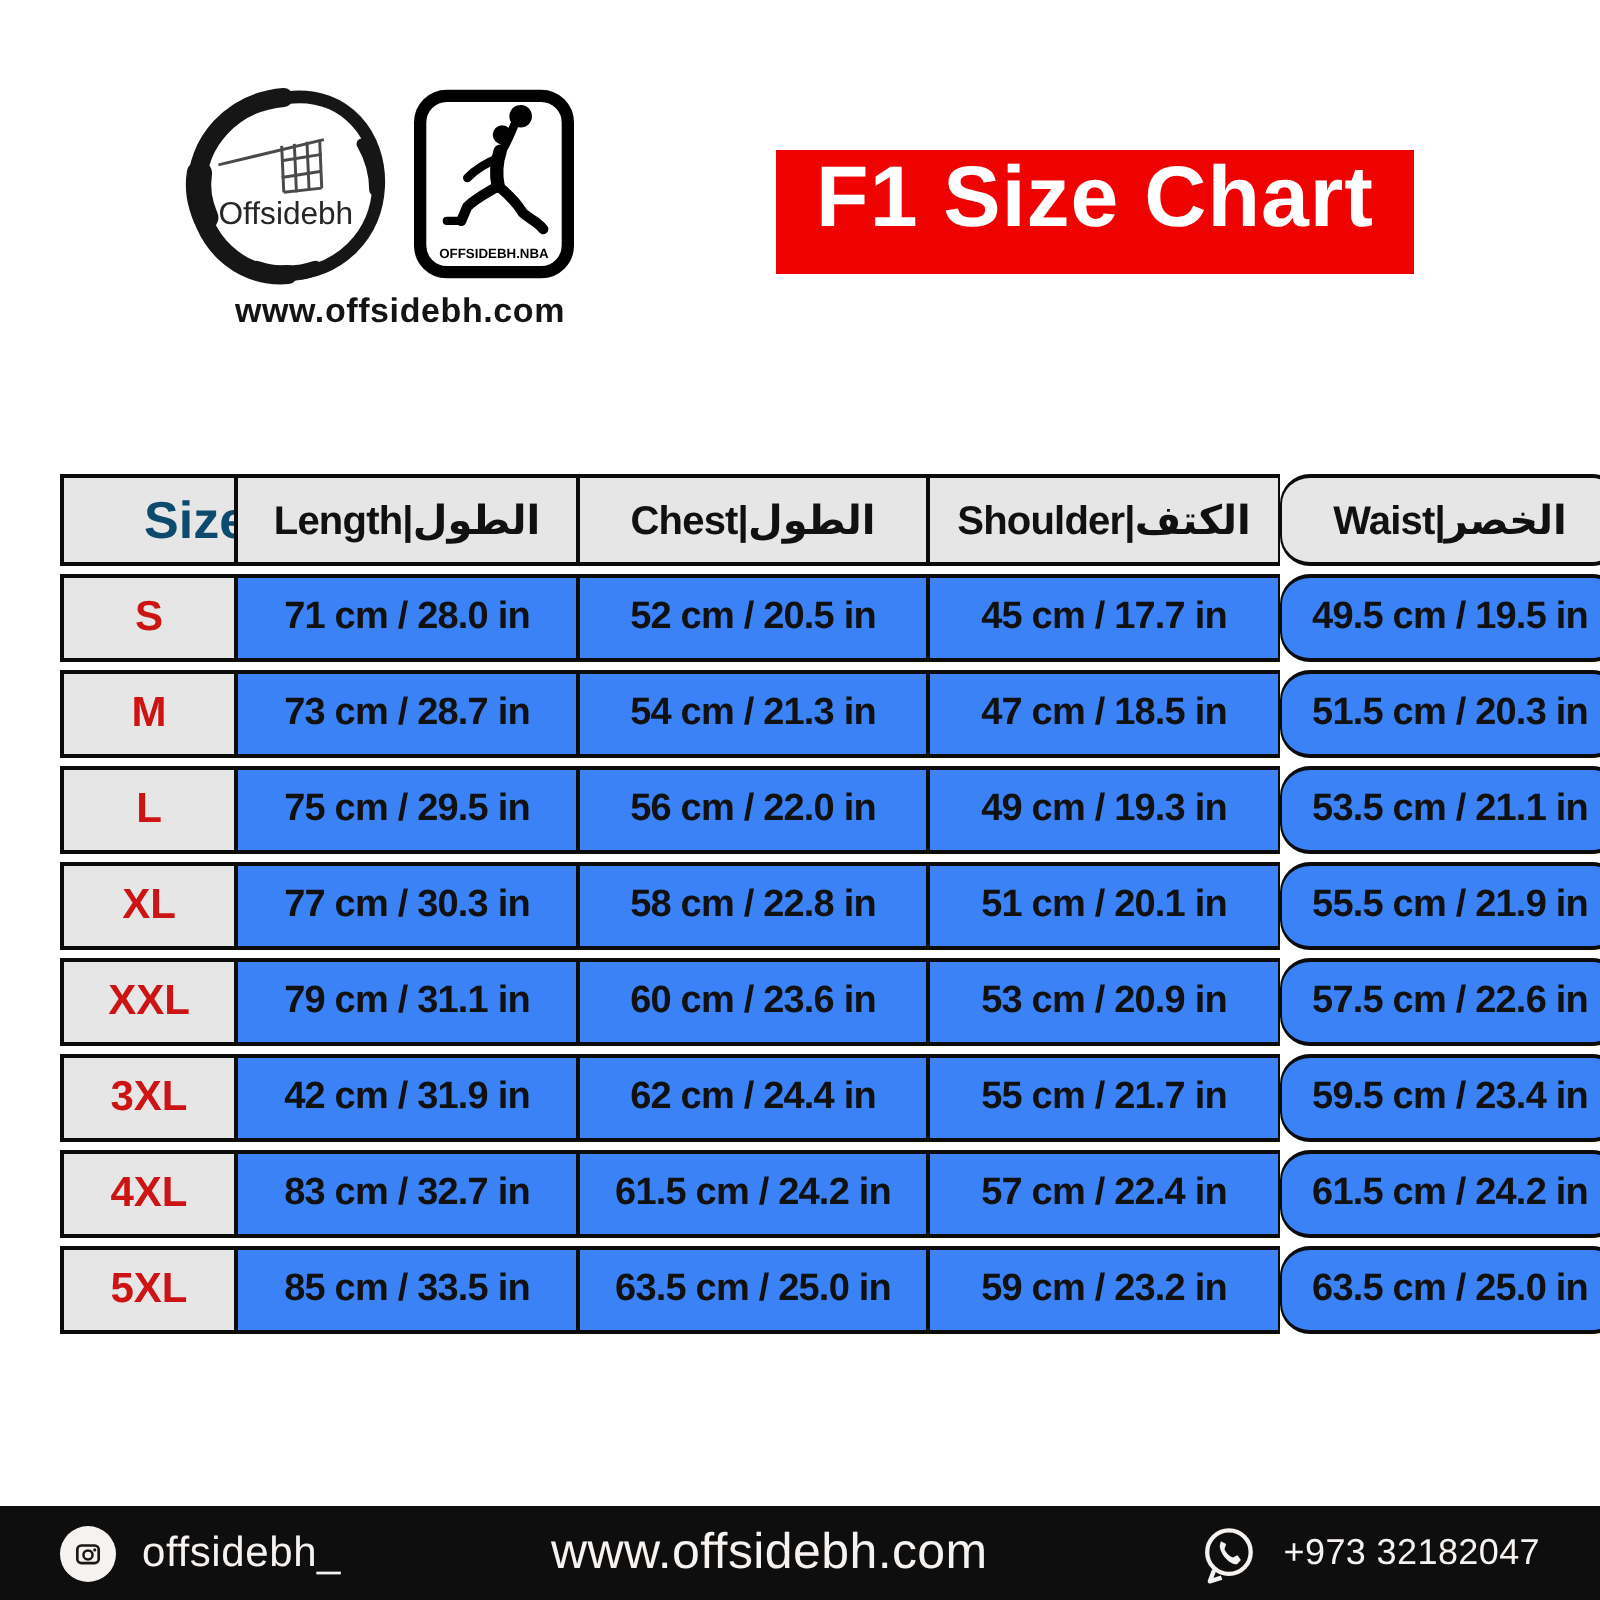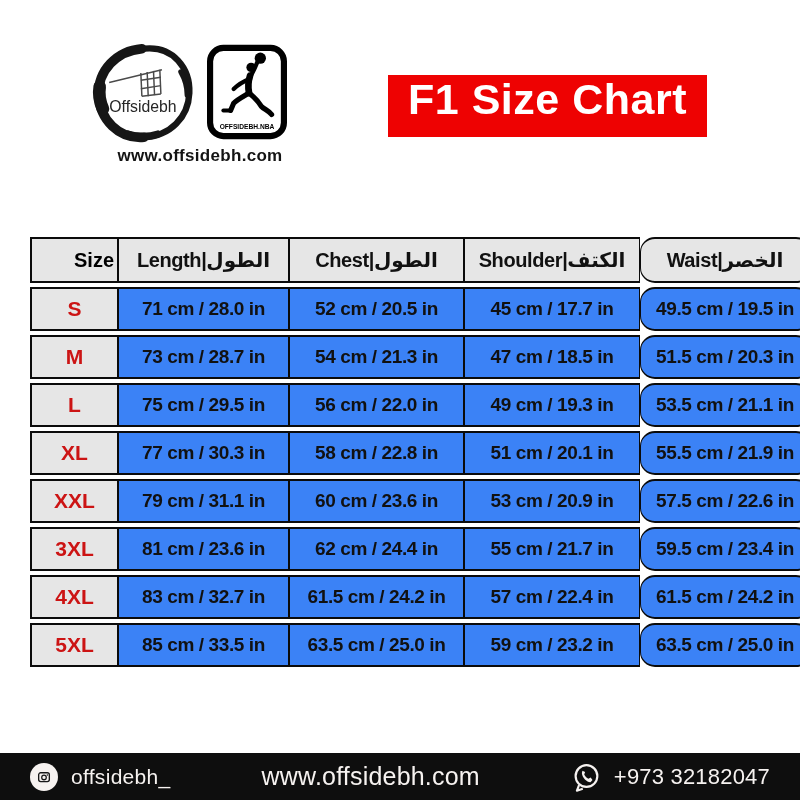--- a/index.html
+++ b/index.html
@@ -40,37 +40,37 @@
   .size-table td{height:38px;font-size:19px;}
   .size-table th:nth-child(1){width:44px;}
   .size-table th:nth-child(2){width:167px;}
   .size-table th:nth-child(3){width:171px;}
   .size-table th:nth-child(4){width:172px;}
   .size-table th:nth-child(5){width:166px;}
   .size-table .col-size{
     background:var(--header_gray,#e6e6e6);
     color:var(--size_red,#cc1414);font-size:21px;letter-spacing:0;
   }
-  .size-table th.col-size{color:#000000;font-size:20px;padding-left:40px;}
+  .size-table th.col-size{color:#0c4a6e;font-size:26px;padding-left:40px;}
   
   .footer{
     position:absolute;left:0;top:753px;width:800px;height:47px;
     background:var(--footer_black,#0e0e0e);color:var(--text_light,#f6f2f0);
     display:flex;align-items:center;justify-content:space-between;
     padding:0 30px;box-sizing:border-box;font-weight:normal;
   }
   .footer .group{display:flex;align-items:center;gap:13px;}
   .ig-circle{
     width:28px;height:28px;border-radius:50%;
     background:var(--text_light,#f6f2f0);
     display:flex;align-items:center;justify-content:center;flex:0 0 auto;
   }
   .handle{font-size:21px;letter-spacing:.3px;}
   .footer-url{font-size:25px;letter-spacing:.2px;}
-  .phone{font-size:22px;letter-spacing:.2px;text-align:right;}
+  .phone{font-size:18px;letter-spacing:.2px;text-align:right;}
 </style>
 </head>
 <body>
 
 <div class="page">
 
   <svg class="circle-logo" viewBox="0 0 110 100">
     <g fill="none" stroke="#161616" stroke-linecap="round">
       <path d="M55,8 C83,5 99,27 98,50 C97,73 80,91 55,92" stroke-width="6"></path>
       <path d="M55,92 C31,94 13,75 12,52 C11,29 29,10 53,8" stroke-width="9"></path>
@@ -150,21 +150,21 @@
         </tr>
         <tr>
           <td class="col-size">XXL</td>
           <td>79 cm / 31.1 in</td>
           <td>60 cm / 23.6 in</td>
           <td>53 cm / 20.9 in</td>
           <td>57.5 cm / 22.6 in</td>
         </tr>
         <tr>
           <td class="col-size">3XL</td>
-          <td>81 cm / 23.6 in</td>
+          <td>42 cm / 31.9 in</td>
           <td>62 cm / 24.4 in</td>
           <td>55 cm / 21.7 in</td>
           <td>59.5 cm / 23.4 in</td>
         </tr>
         <tr>
           <td class="col-size">4XL</td>
           <td>83 cm / 32.7 in</td>
           <td>61.5 cm / 24.2 in</td>
           <td>57 cm / 22.4 in</td>
           <td>61.5 cm / 24.2 in</td>

